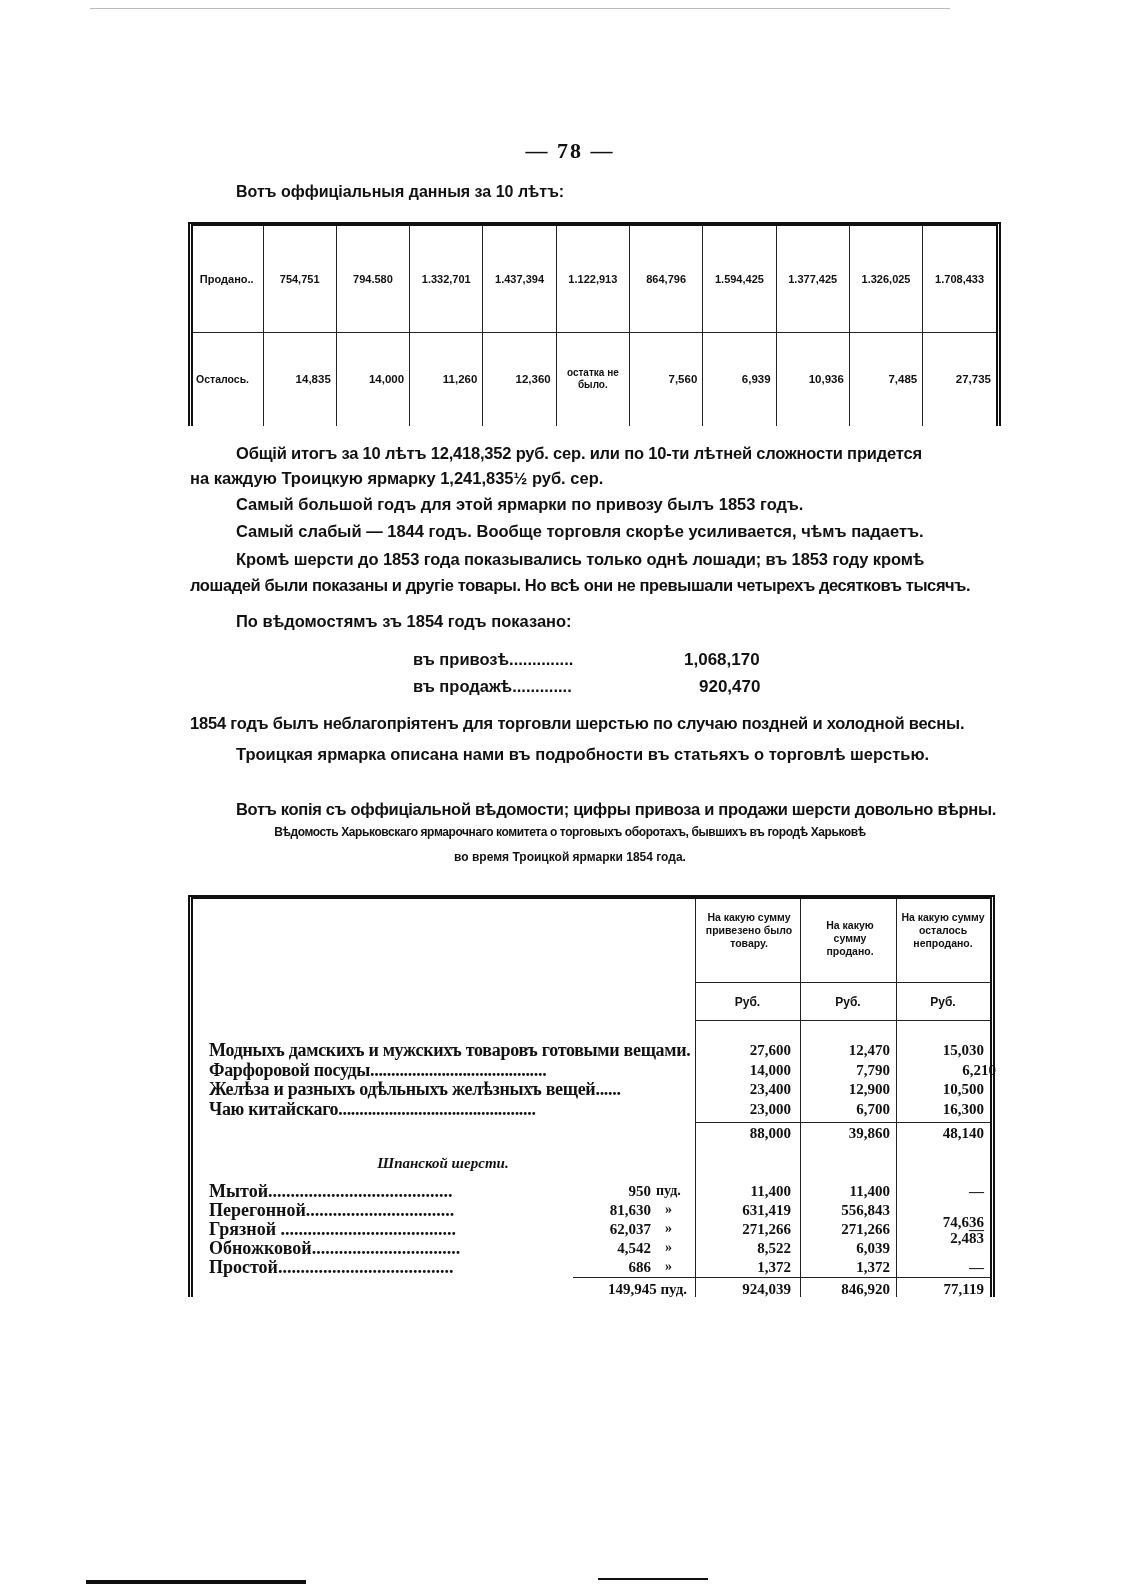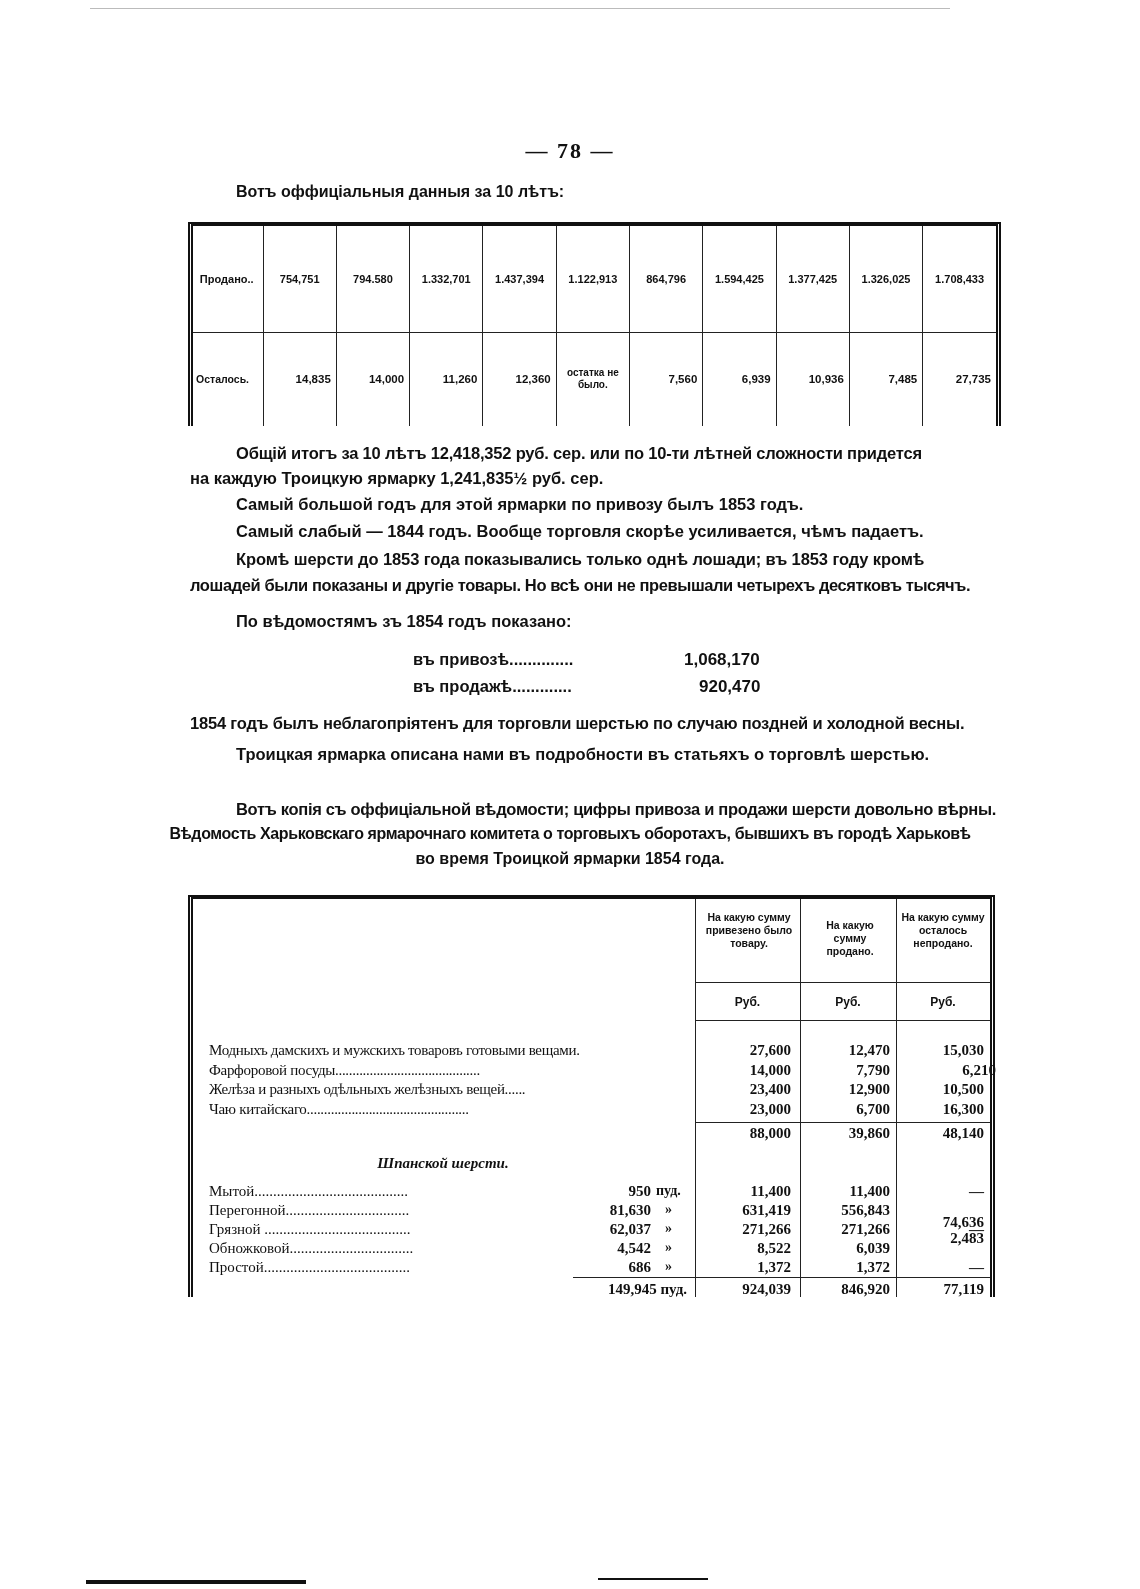--- a/index.html
+++ b/index.html
@@ -17,30 +17,30 @@
       border-top: 4px solid #111; border-left: 5px double #111; border-right: 5px double #111; box-sizing: border-box; }
     table.t1 { border-collapse: collapse; width: 100%; height: 100%; table-layout: fixed;
       font-family: "Liberation Sans", sans-serif; font-weight: bold; font-size: 11.5px; }
     table.t1 td { border: 1px solid #222; text-align: right; padding: 0 5px; vertical-align: middle; }
     table.t1 tr:first-child td { border-top: none; text-align: center; font-size: 11px; }
     table.t1 tr:last-child td { border-bottom: none; }
     table.t1 td:first-child { border-left: none; text-align: left; padding-left: 3px; font-size: 10.5px; }
     table.t1 td:last-child { border-right: none; }
     table.t1 td.note { text-align: center; font-size: 10px; line-height: 12px; }
 
-    .heading2 { position: absolute; left: 0; width: 1140px; text-align: center; font-weight: 900; font-size: 16px; font-family: "Liberation Sans", sans-serif; white-space: nowrap; }
+    .heading2 { position: absolute; left: 0; width: 1140px; text-align: center; font-weight: 900; font-size: 12px; font-family: "Liberation Sans", sans-serif; white-space: nowrap; }
 
     
     .t2 { position: absolute; left: 188px; top: 895px; width: 807px; height: 402px; box-sizing: border-box;
       border-top: 4px solid #111; border-left: 5px double #111; border-right: 5px double #111; }
     .t2 .vline { position: absolute; top: 0; bottom: 0; width: 1px; background: #222; }
     .t2 .hline { position: absolute; height: 1px; background: #222; }
     .t2 .hdr { position: absolute; text-align: center; font-family: "Liberation Sans", sans-serif; font-weight: bold; font-size: 10.5px; line-height: 13px; }
     .t2 .rub { position: absolute; text-align: center; font-family: "Liberation Sans", sans-serif; font-weight: bold; font-size: 12px; }
-    .t2 .lbl { position: absolute; left: 16px; font-family: "Liberation Serif", serif; font-weight: normal; font-size: 15px; white-space: nowrap; line-height: 20px; }
+    .t2 .lbl { position: absolute; left: 16px; font-family: "Liberation Serif", serif; font-weight: bold; font-size: 18px; white-space: nowrap; line-height: 20px; }
     .t2 .num { position: absolute; text-align: right; font-family: "Liberation Serif", serif; font-weight: bold; font-size: 15px; line-height: 20px; }
     .t2 .section { position: absolute; left: 0; width: 500px; text-align: center; font-family: "Liberation Serif", serif; font-style: italic; font-weight: bold; font-size: 15px; }
     .t2 .qty { position: absolute; text-align: right; font-family: "Liberation Serif", serif; font-weight: bold; font-size: 15px; line-height: 20px; }
     .t2 .unit { position: absolute; font-family: "Liberation Serif", serif; font-weight: bold; font-size: 14px; line-height: 20px; }
 
     .scan-mark { position: absolute; background: #111; }
   </style>
 </head>
 <body>
 

